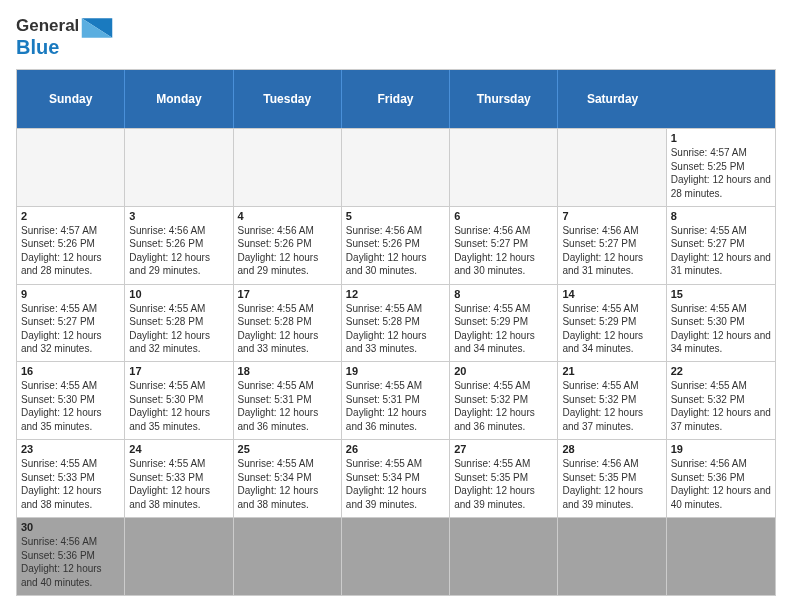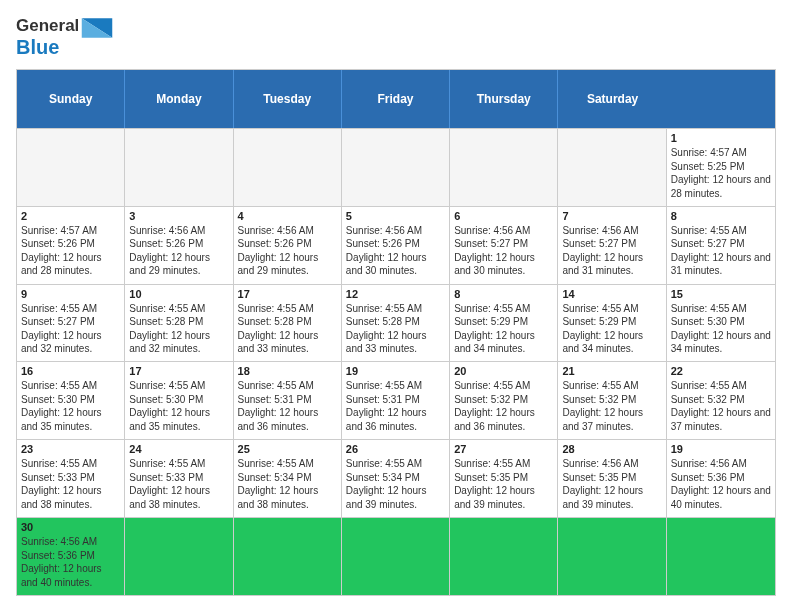--- a/index.html
+++ b/index.html
@@ -89,21 +89,21 @@
       font-weight: bold;
       color: #222;
       margin-bottom: 2px;
     }
     .cell-info {
       font-size: 10px;
       color: #333;
       line-height: 1.35;
     }
     .last-row .cal-cell {
-      background: #22c55e;
+      background: #a3a3a3;
     }
   </style>
 </head>
 <body>
 
 <div class="page">
   <div class="header">
     <div class="logo">
   <div style="display:flex;flex-direction:column;align-items:flex-start;">
     <div style="display:flex;">

